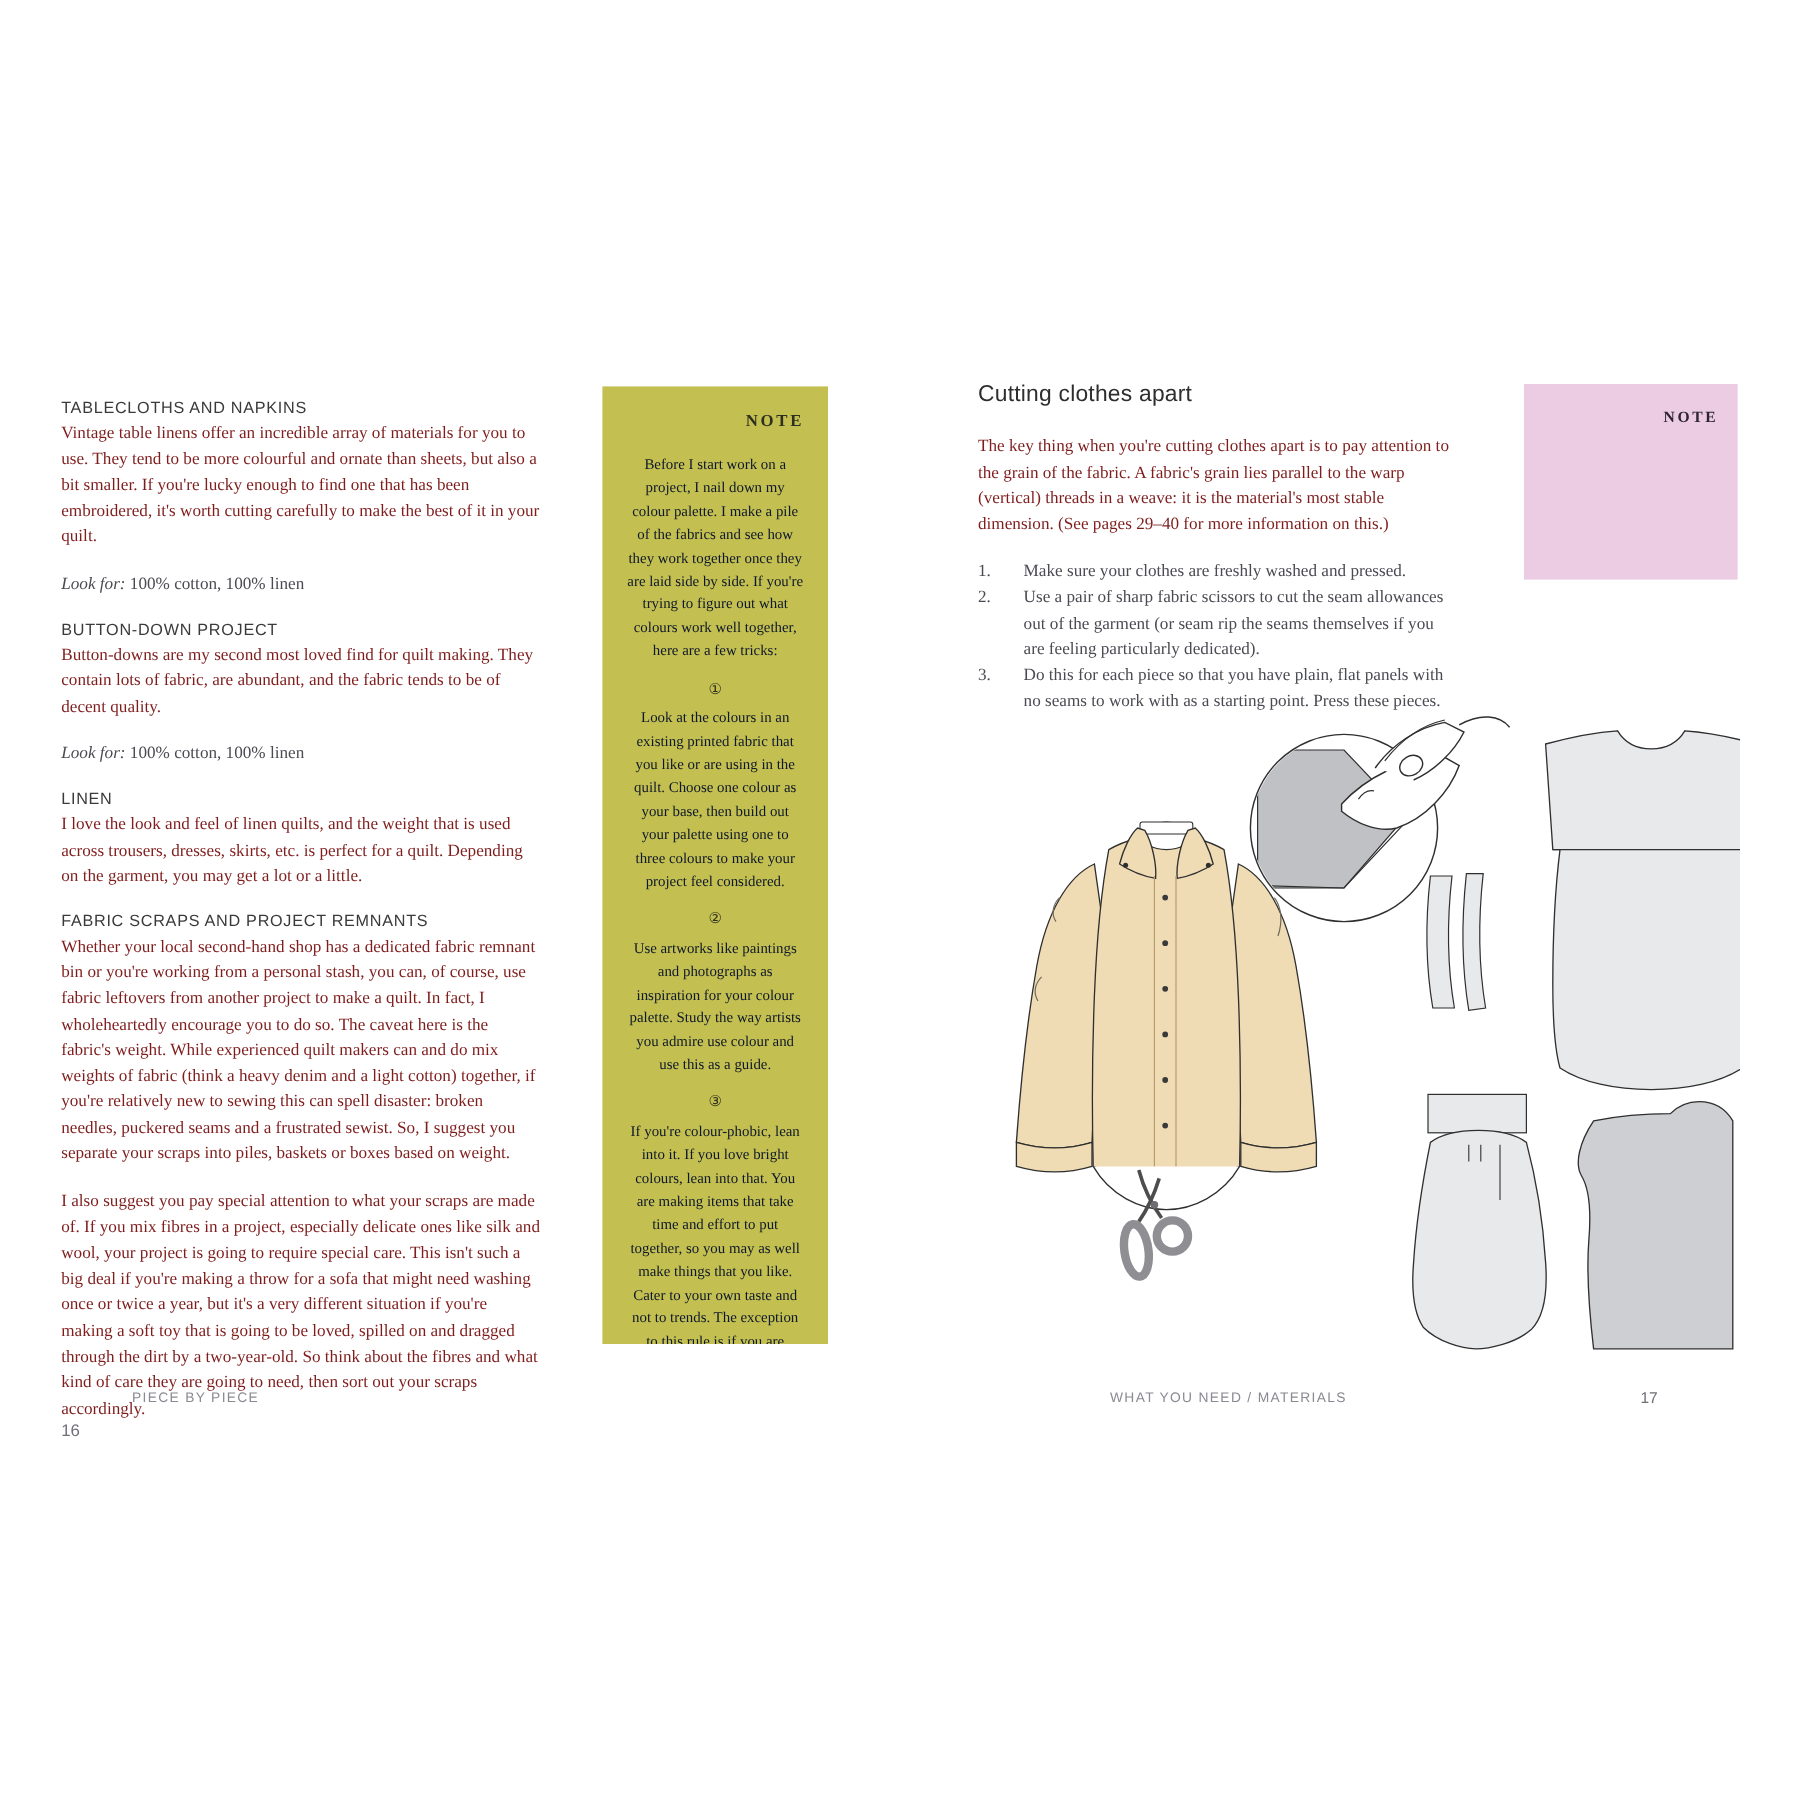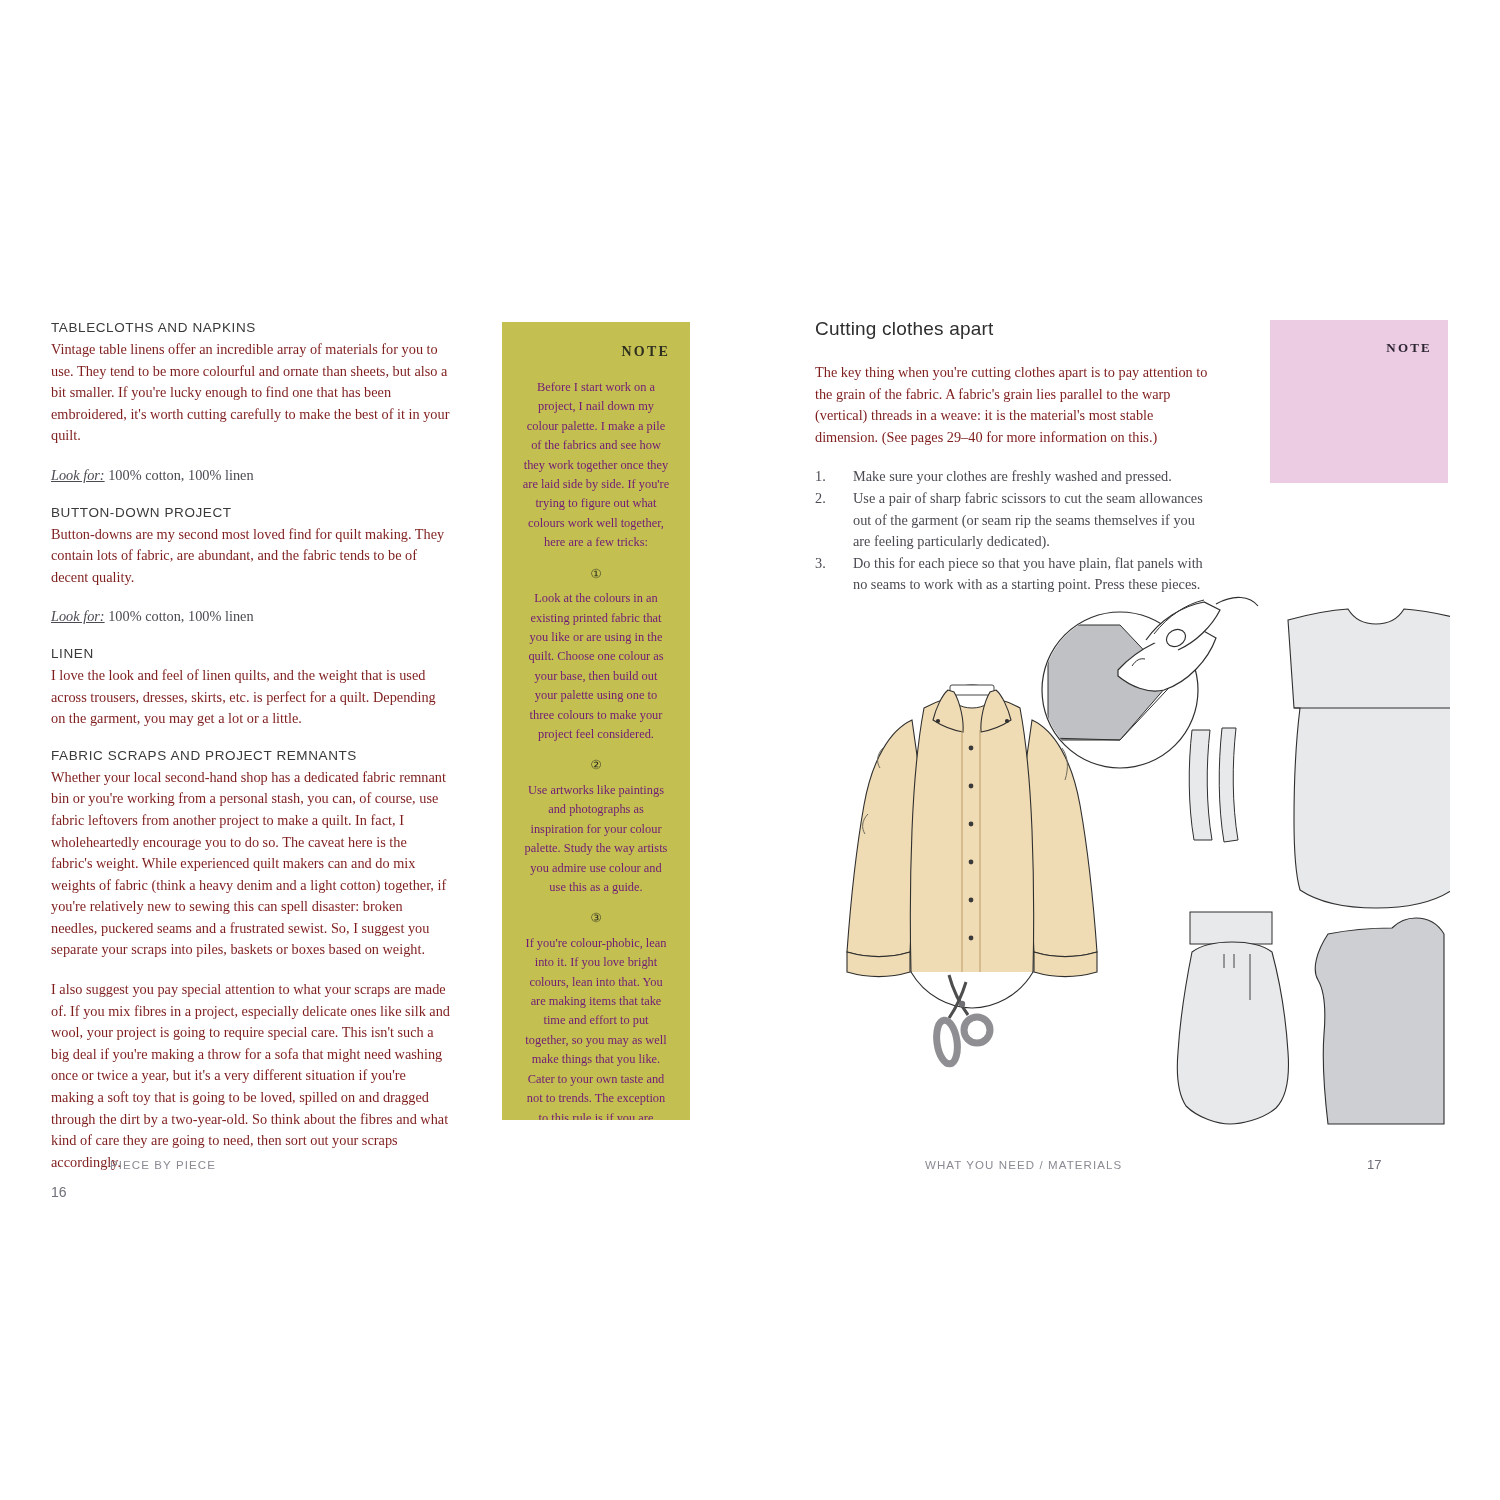--- a/index.html
+++ b/index.html
@@ -39,28 +39,27 @@
   }
   .lookfor {
     font-family: "Liberation Serif", serif;
     font-size: 14.3px;
     line-height: 21.6px;
     color: #4a4a52;
     margin: 0 0 18px 0;
   }
   .lookfor .lbl {
     font-style: italic;
-    text-decoration: underline;
   }
 
   
   #left-column {
     position: absolute;
     left: 51px;
-    top: 320px;
+    top: 332px;
     width: 400px;
   }
 
   
   #olive-note {
     position: absolute;
     left: 502px;
     top: 322px;
     width: 188px;
     height: 798px;
@@ -76,21 +75,21 @@
     text-align: right;
     color: #2f2f20;
     margin: 0 0 18px 0;
     font-weight: bold;
   }
   .note-p {
     font-family: "Liberation Serif", serif;
     font-size: 12.4px;
     line-height: 19.4px;
     text-align: center;
-    color: #701a75;
+    color: #0f172a;
     margin: 0 0 15px 0;
   }
   .note-num {
     font-family: "Liberation Serif", serif;
     font-size: 12.5px;
     text-align: center;
     color: #2f2f20;
     margin: 4px 0 9px 0;
     line-height: 1;
   }

